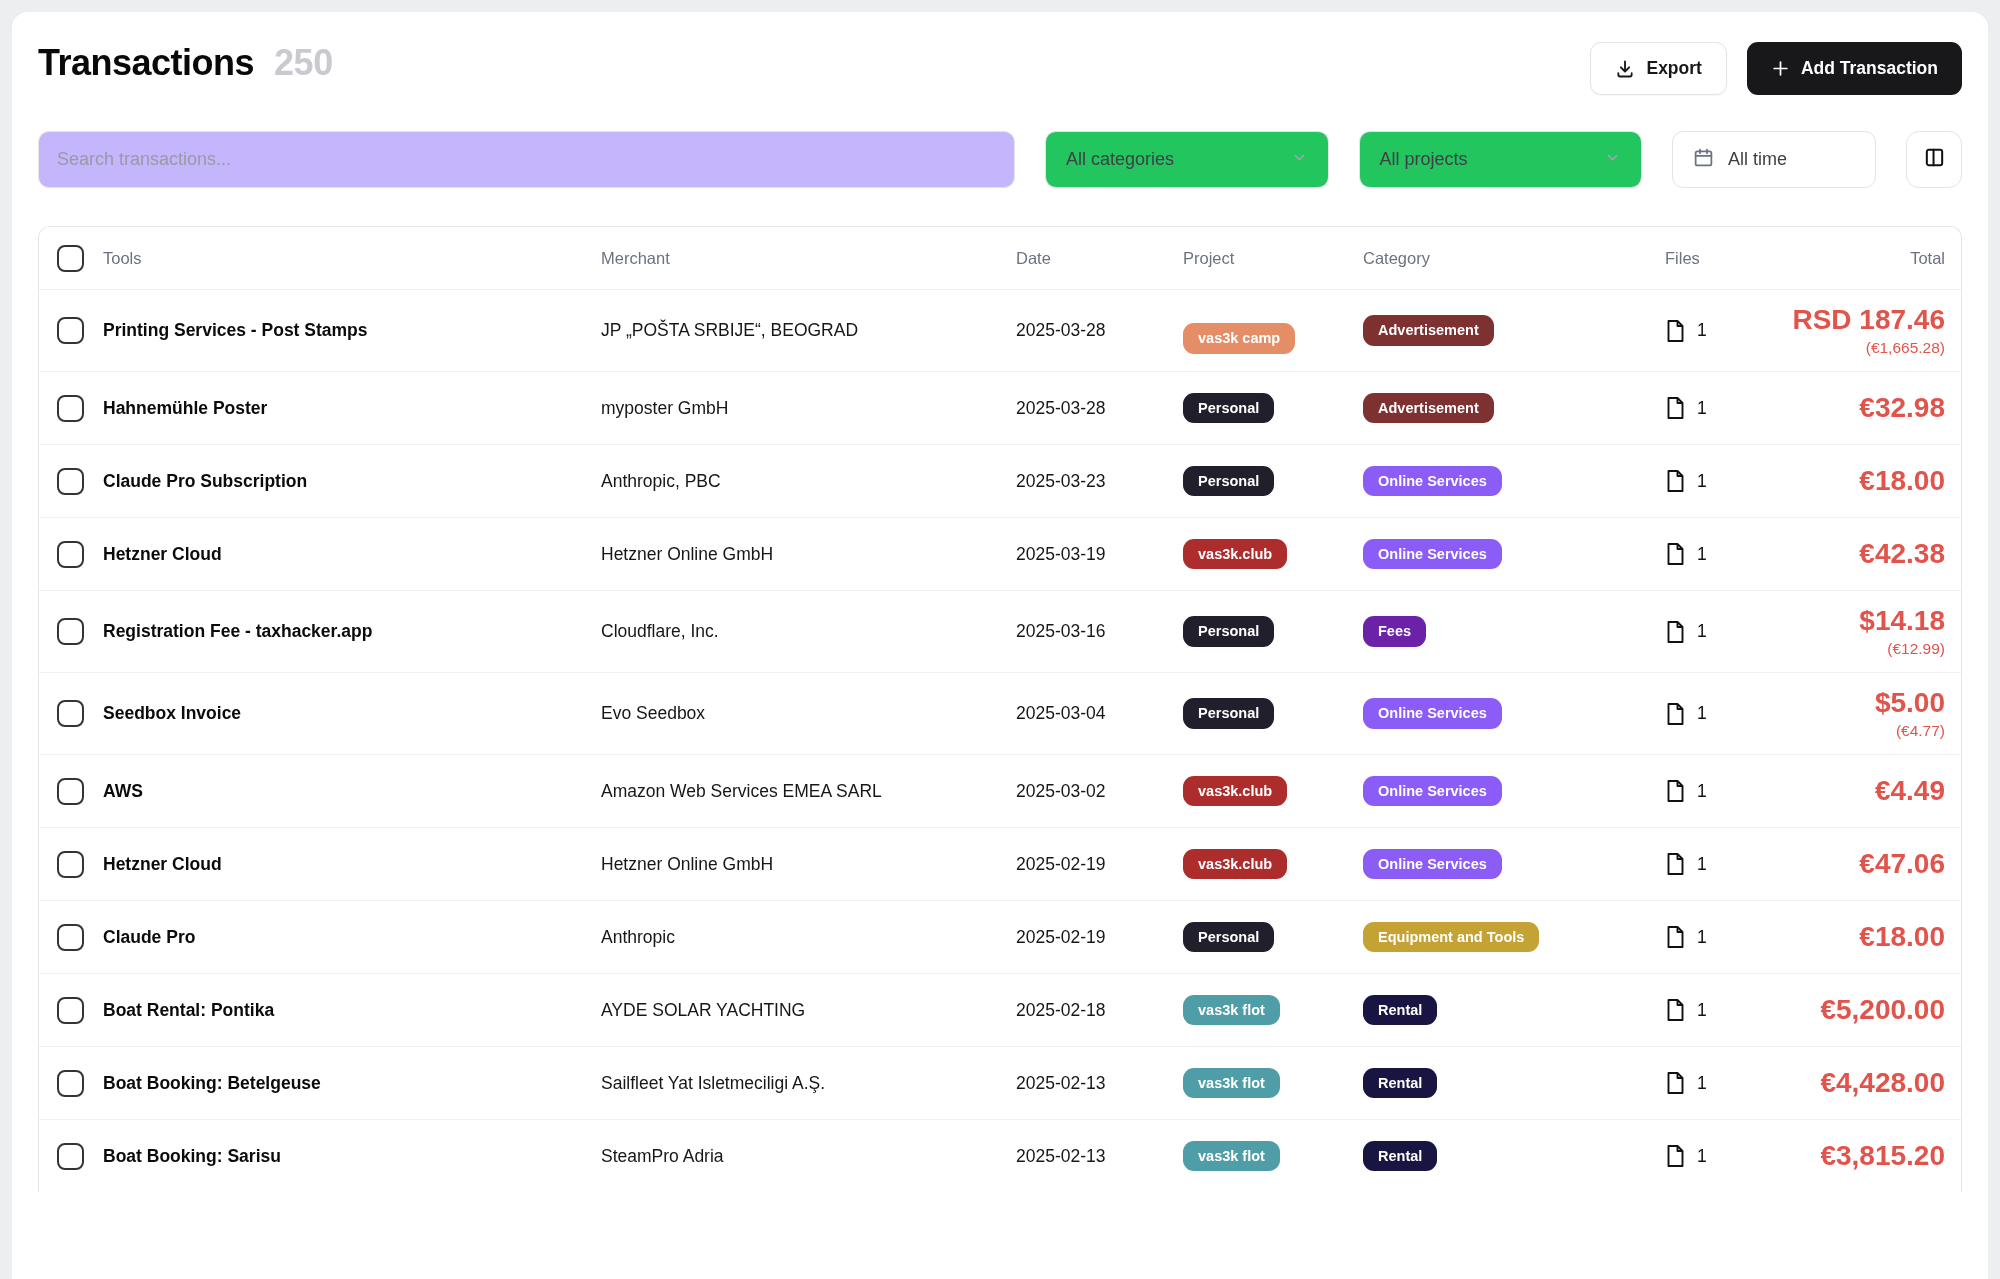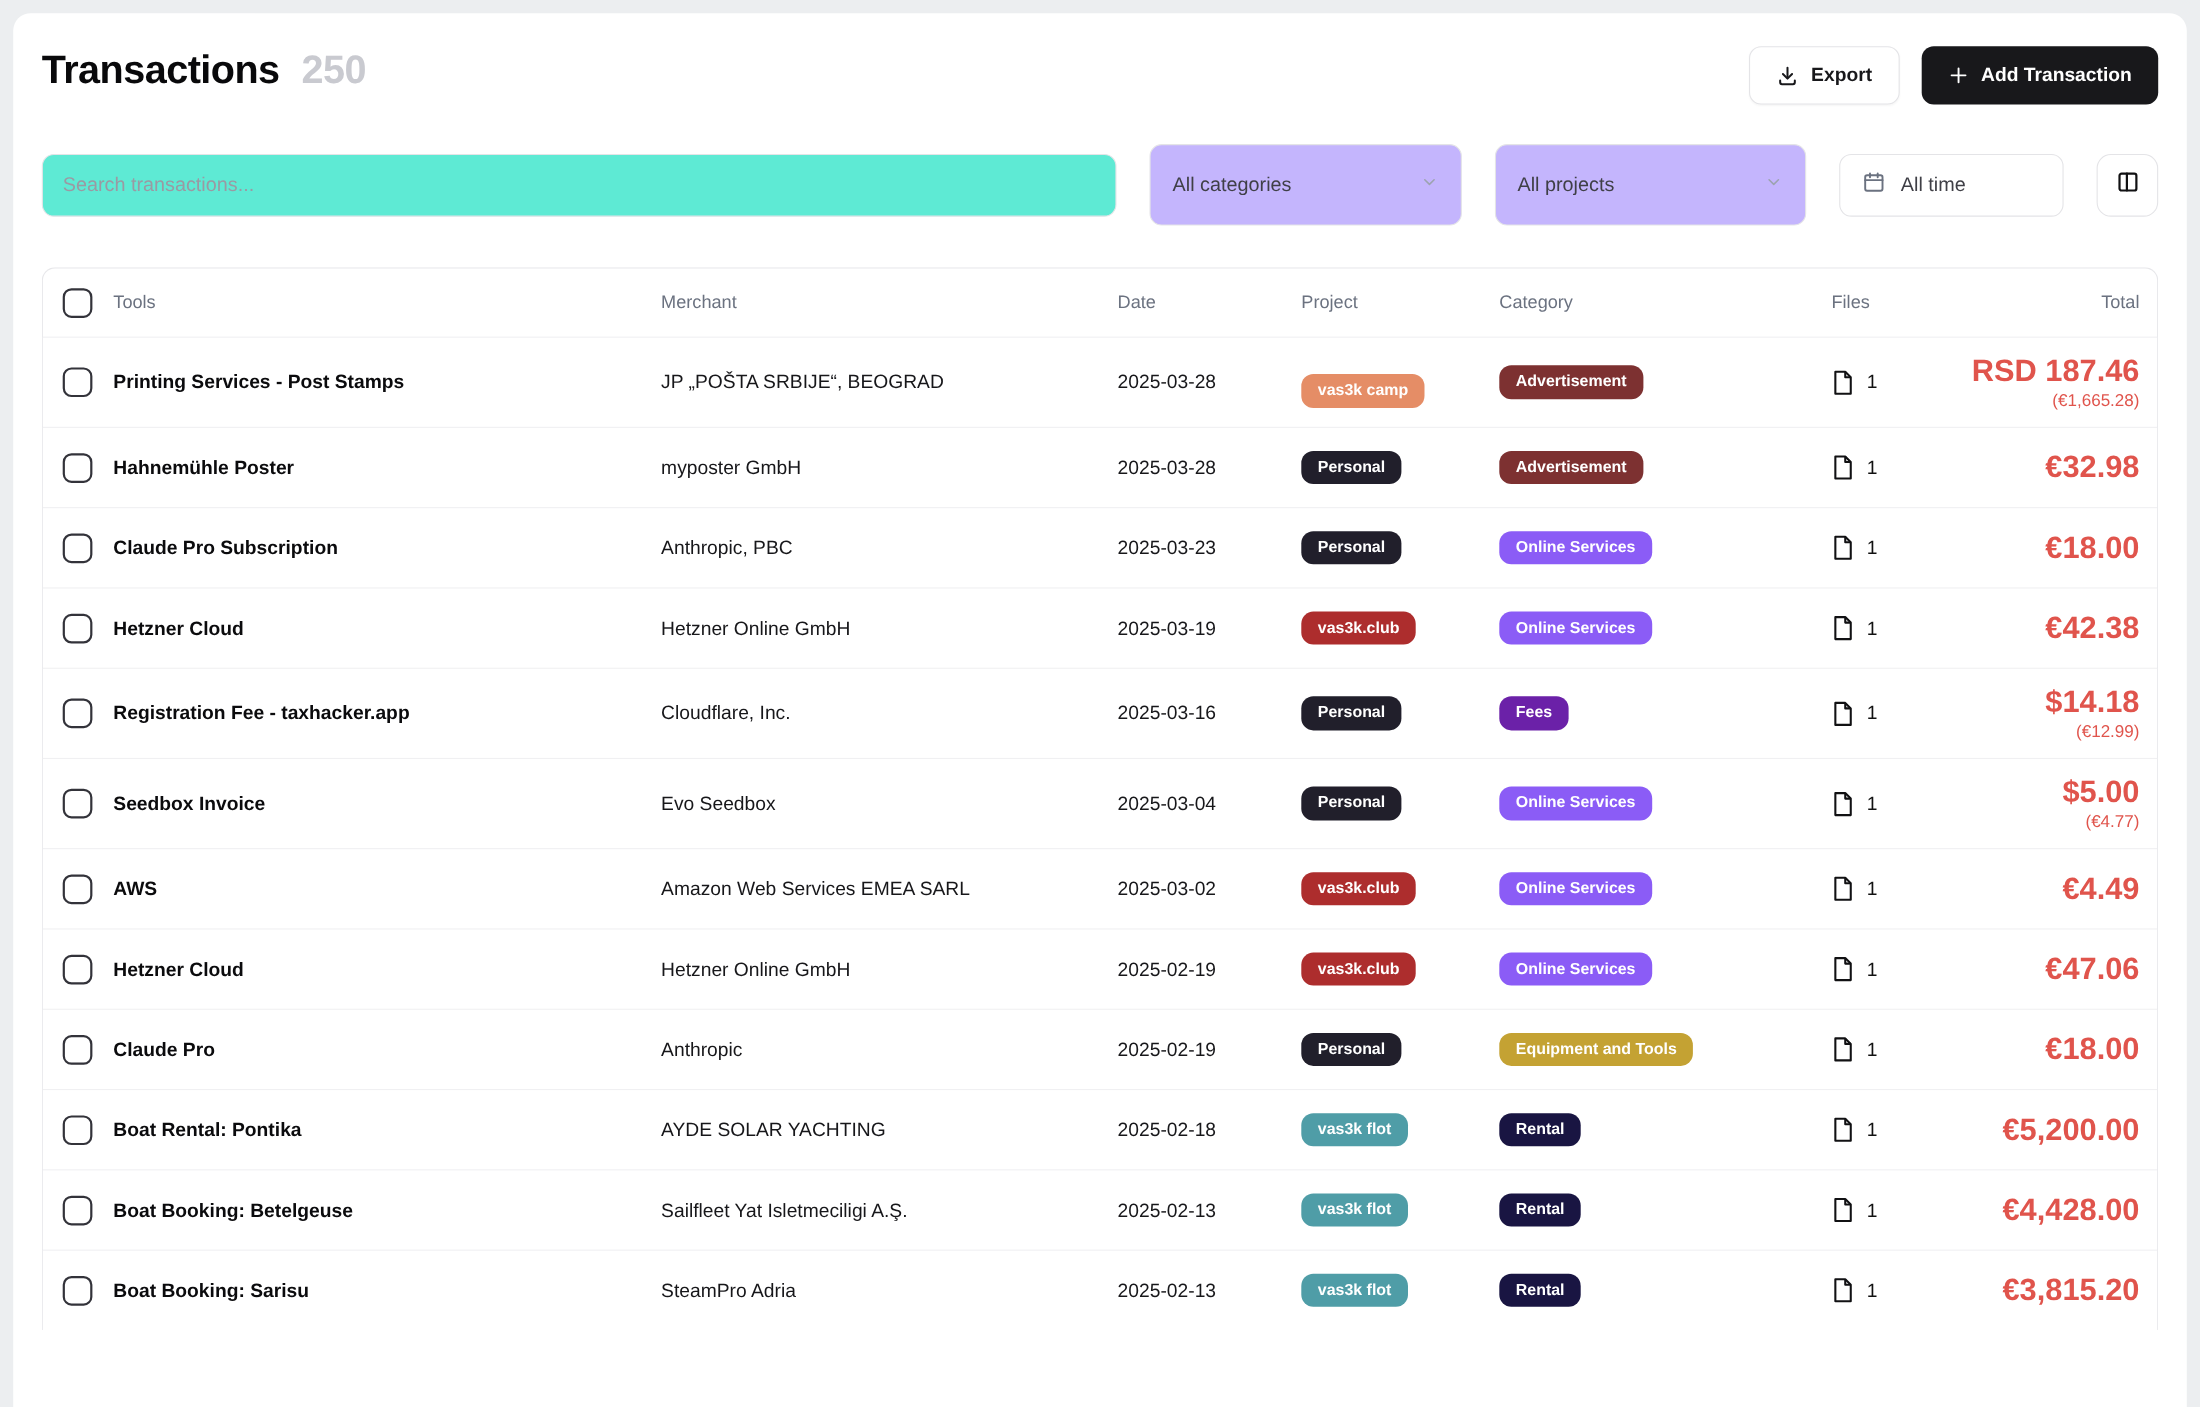--- a/index.html
+++ b/index.html
@@ -28,29 +28,29 @@
     font-family:"Liberation Sans", sans-serif;
   }
   .btn-secondary { background:#ffffff; border:1px solid #e4e4e7; color:#18181b; box-shadow:0 1px 2px rgba(0,0,0,.04); }
   .btn-primary { background:#18181b; color:#ffffff; }
   .btn svg { display:block; }
 
   
   .filters { display:flex; gap:30px; margin-top:36px; align-items:center; }
   .search-box {
     flex:0 0 977px; height:57px; border:1px solid #e4e4e7; border-radius:11px;
-    background:#5eead4; display:flex; align-items:center; padding:0 18px;
+    background:#c4b5fd; display:flex; align-items:center; padding:0 18px;
   }
   .search-box input {
     border:none; outline:none; width:100%; font-size:18px; color:#18181b;
     font-family:"Liberation Sans", sans-serif; background:transparent;
   }
   .search-box input::placeholder { color:#9a9aa3; }
   .select {
-    height:74px; border:1px solid #e4e4e7; border-radius:11px; background:#c4b5fd;
+    height:57px; border:1px solid #e4e4e7; border-radius:11px; background:#22c55e;
     display:flex; align-items:center; justify-content:space-between;
     padding:0 20px; font-size:18px; color:#3f3f46; cursor:pointer;
   }
   .select-categories { width:288px; }
   .select-projects { width:288px; }
   .date-btn {
     width:207px; height:57px; border:1px solid #e4e4e7; border-radius:11px; background:#fff;
     display:flex; align-items:center; gap:14px; padding:0 20px;
     font-size:18px; color:#3f3f46; cursor:pointer;
   }

